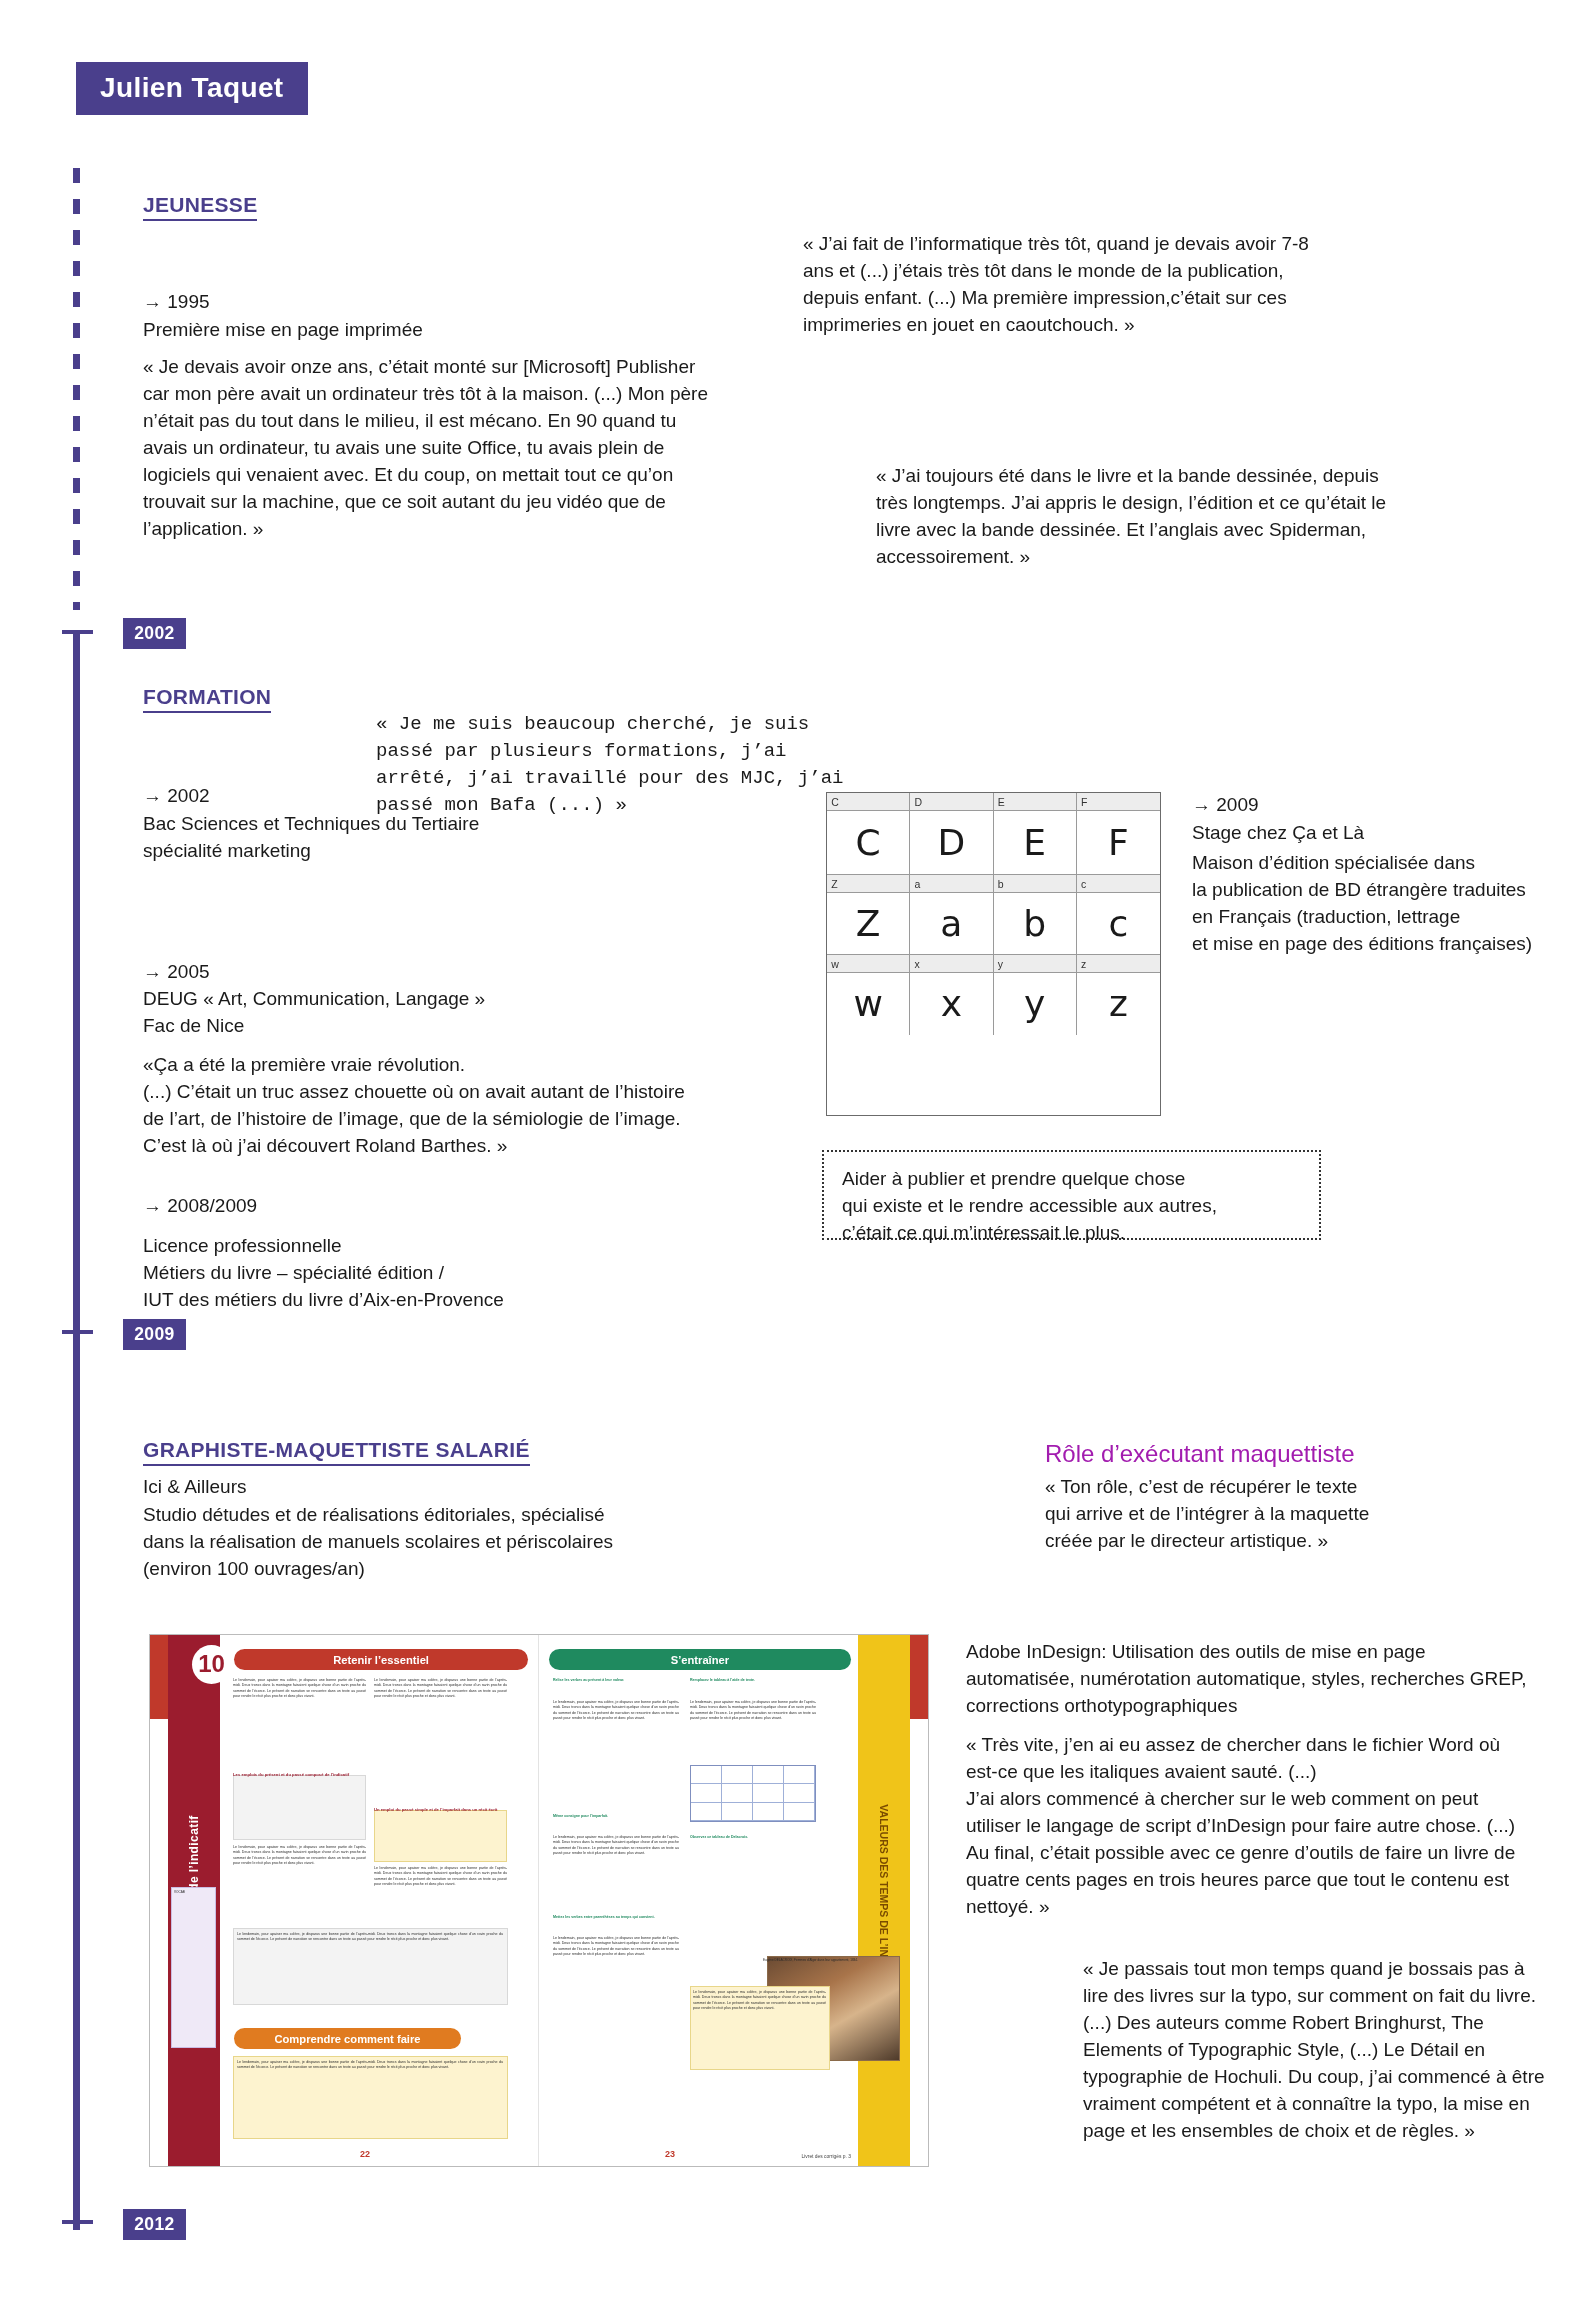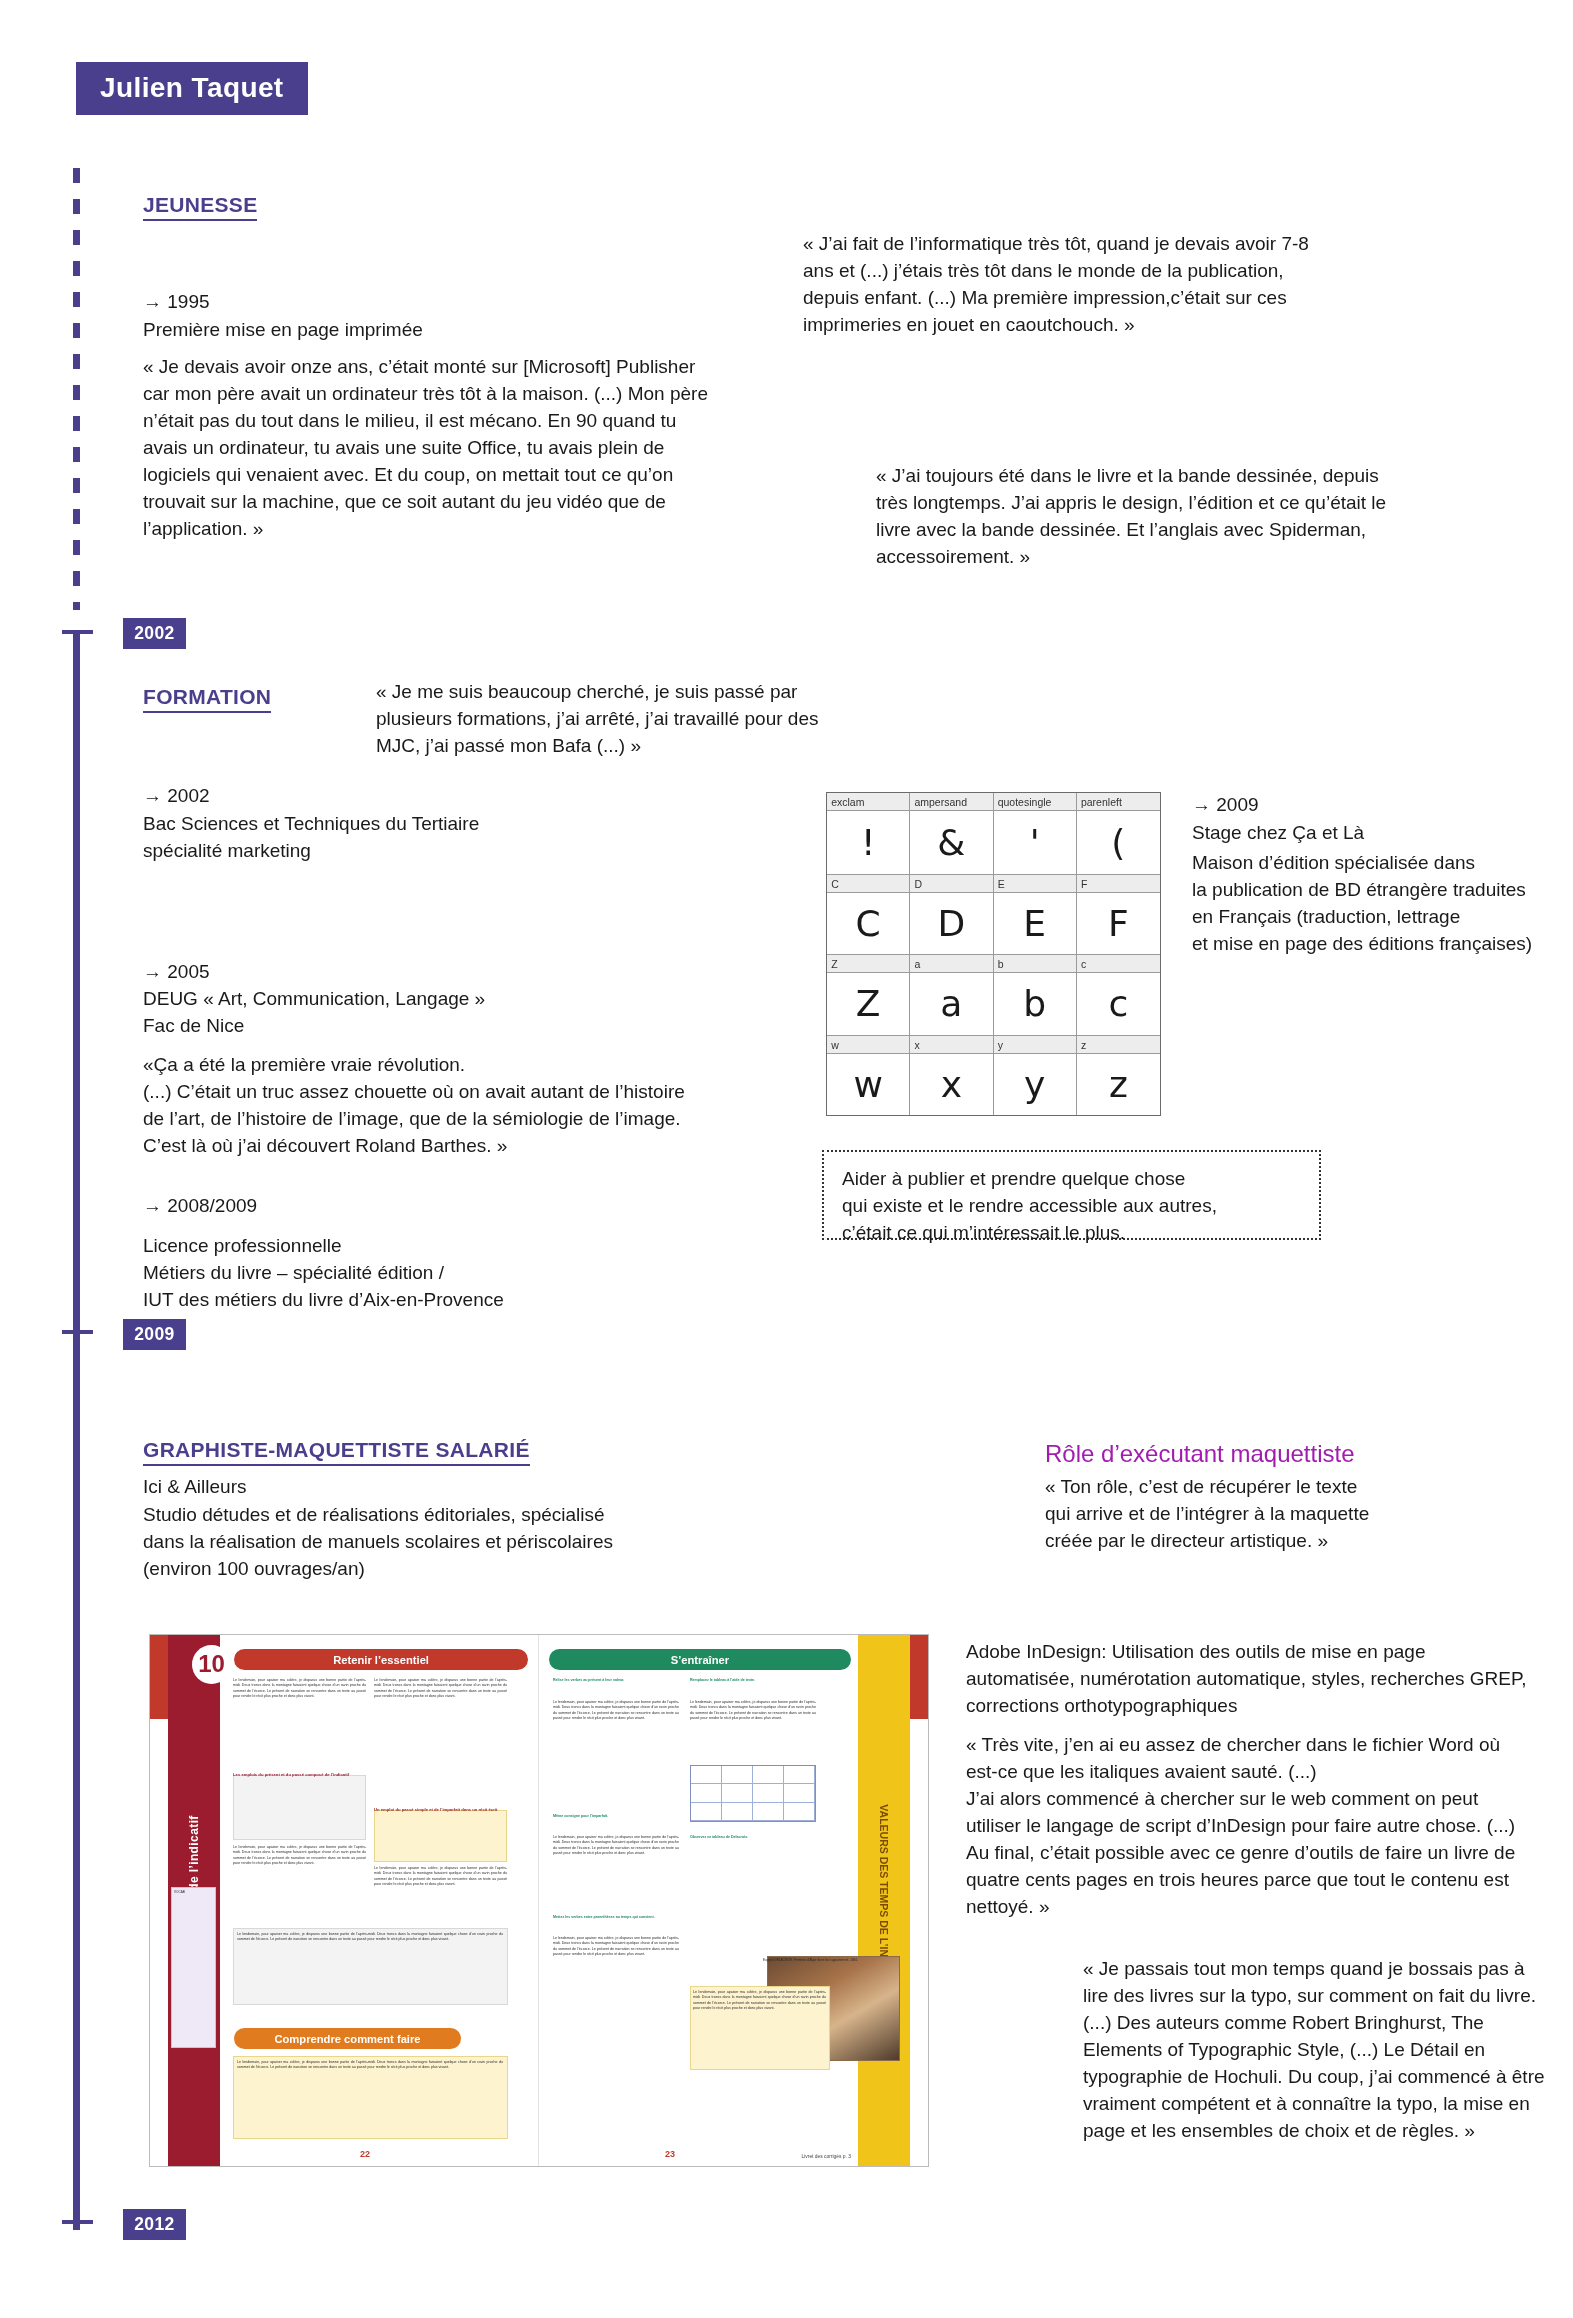--- a/index.html
+++ b/index.html
@@ -174,59 +174,41 @@
 <div class="section-title" style="left:143px; top:193px;">JEUNESSE</div>
 
 <div class="arrow-date" style="left:143px; top:291px;">→ 1995</div>
 <div class="body-text" style="left:143px; top:317px; width:533px;">Première mise en page imprimée</div>
 <div class="quote" style="left:143px; top:354px; width:568px;">« Je devais avoir onze ans, c’était monté  sur [Microsoft] Publisher car mon père avait un ordinateur très tôt à la maison. (...) Mon père n’était pas du tout dans le milieu, il est mécano. En 90 quand  tu avais un ordinateur, tu avais une suite Office, tu avais plein de  logiciels qui venaient avec. Et du coup, on mettait tout ce qu’on  trouvait sur la machine, que ce soit autant du jeu vidéo que de  l’application. »</div>
 
 <div class="quote" style="left:803px; top:231px; width:533px;">« J’ai fait de l’informatique très tôt, quand je devais avoir 7-8 ans et (...) j’étais très tôt dans le monde de la publication, depuis enfant. (...) Ma première impression,c’était sur ces imprimeries en jouet en caoutchouch. »</div>
 <div class="quote" style="left:876px; top:463px; width:533px;">« J’ai toujours été dans le livre et la bande dessinée, depuis très longtemps. J’ai appris le design, l’édition et ce qu’était le livre avec la bande dessinée. Et l’anglais avec Spiderman, accessoirement. »</div>
 
 <div class="section-title" style="left:143px; top:685px;">FORMATION</div>
-<div class="quote" style="left:376px; top:679px; width:477px;">« Je me suis beaucoup cherché, je suis passé par plusieurs formations, j’ai arrêté, j’ai travaillé pour des MJC, j’ai passé mon Bafa (...) »</div>
+<div class="quote" style="left:376px; top:711px; width:477px;font-family:Liberation Mono, monospace;">« Je me suis beaucoup cherché, je suis passé par plusieurs formations, j’ai arrêté, j’ai travaillé pour des MJC, j’ai passé mon Bafa (...) »</div>
 
 <div class="arrow-date" style="left:143px; top:785px;">→ 2002</div>
 <div class="body-text" style="left:143px; top:811px; width:533px; white-space:pre-line;">Bac Sciences et Techniques du Tertiaire
 spécialité marketing</div>
 
 <div class="arrow-date" style="left:143px; top:961px;">→ 2005</div>
 <div class="body-text" style="left:143px; top:986px; width:547px; white-space:pre-line;">DEUG  « Art, Communication, Langage »
 Fac de Nice</div>
 <div class="quote" style="left:143px; top:1052px; width:561px; white-space:pre-line;">«Ça a été la première vraie révolution.
 (...) C’était un truc assez chouette où on avait autant de l’histoire de  l’art, de l’histoire de l’image, que de la sémiologie de l’image.
 C’est là où j’ai découvert Roland Barthes. »</div>
 
 <div class="arrow-date" style="left:143px; top:1195px;">→ 2008/2009</div>
 <div class="body-text" style="left:143px; top:1221px; width:561px; white-space:pre-line;margin-top:12px;">Licence professionnelle
 Métiers du livre – spécialité édition /
 IUT des métiers du livre d’Aix-en-Provence</div>
 
 <div class="glyph-table">
   <div class="glyph-row">
     <div class="glyph-cell">
-      <div class="glyph-head">exclam</div>
-      <div class="glyph-body">!</div>
-    </div>
-    <div class="glyph-cell">
-      <div class="glyph-head">ampersand</div>
-      <div class="glyph-body">&amp;</div>
-    </div>
-    <div class="glyph-cell">
-      <div class="glyph-head">quotesingle</div>
-      <div class="glyph-body">'</div>
-    </div>
-    <div class="glyph-cell">
-      <div class="glyph-head">parenleft</div>
-      <div class="glyph-body">(</div>
-    </div>
-  </div>
-  <div class="glyph-row">
-    <div class="glyph-cell">
       <div class="glyph-head">C</div>
       <div class="glyph-body">C</div>
     </div>
     <div class="glyph-cell">
       <div class="glyph-head">D</div>
       <div class="glyph-body">D</div>
     </div>
     <div class="glyph-cell">
       <div class="glyph-head">E</div>
       <div class="glyph-body">E</div>

